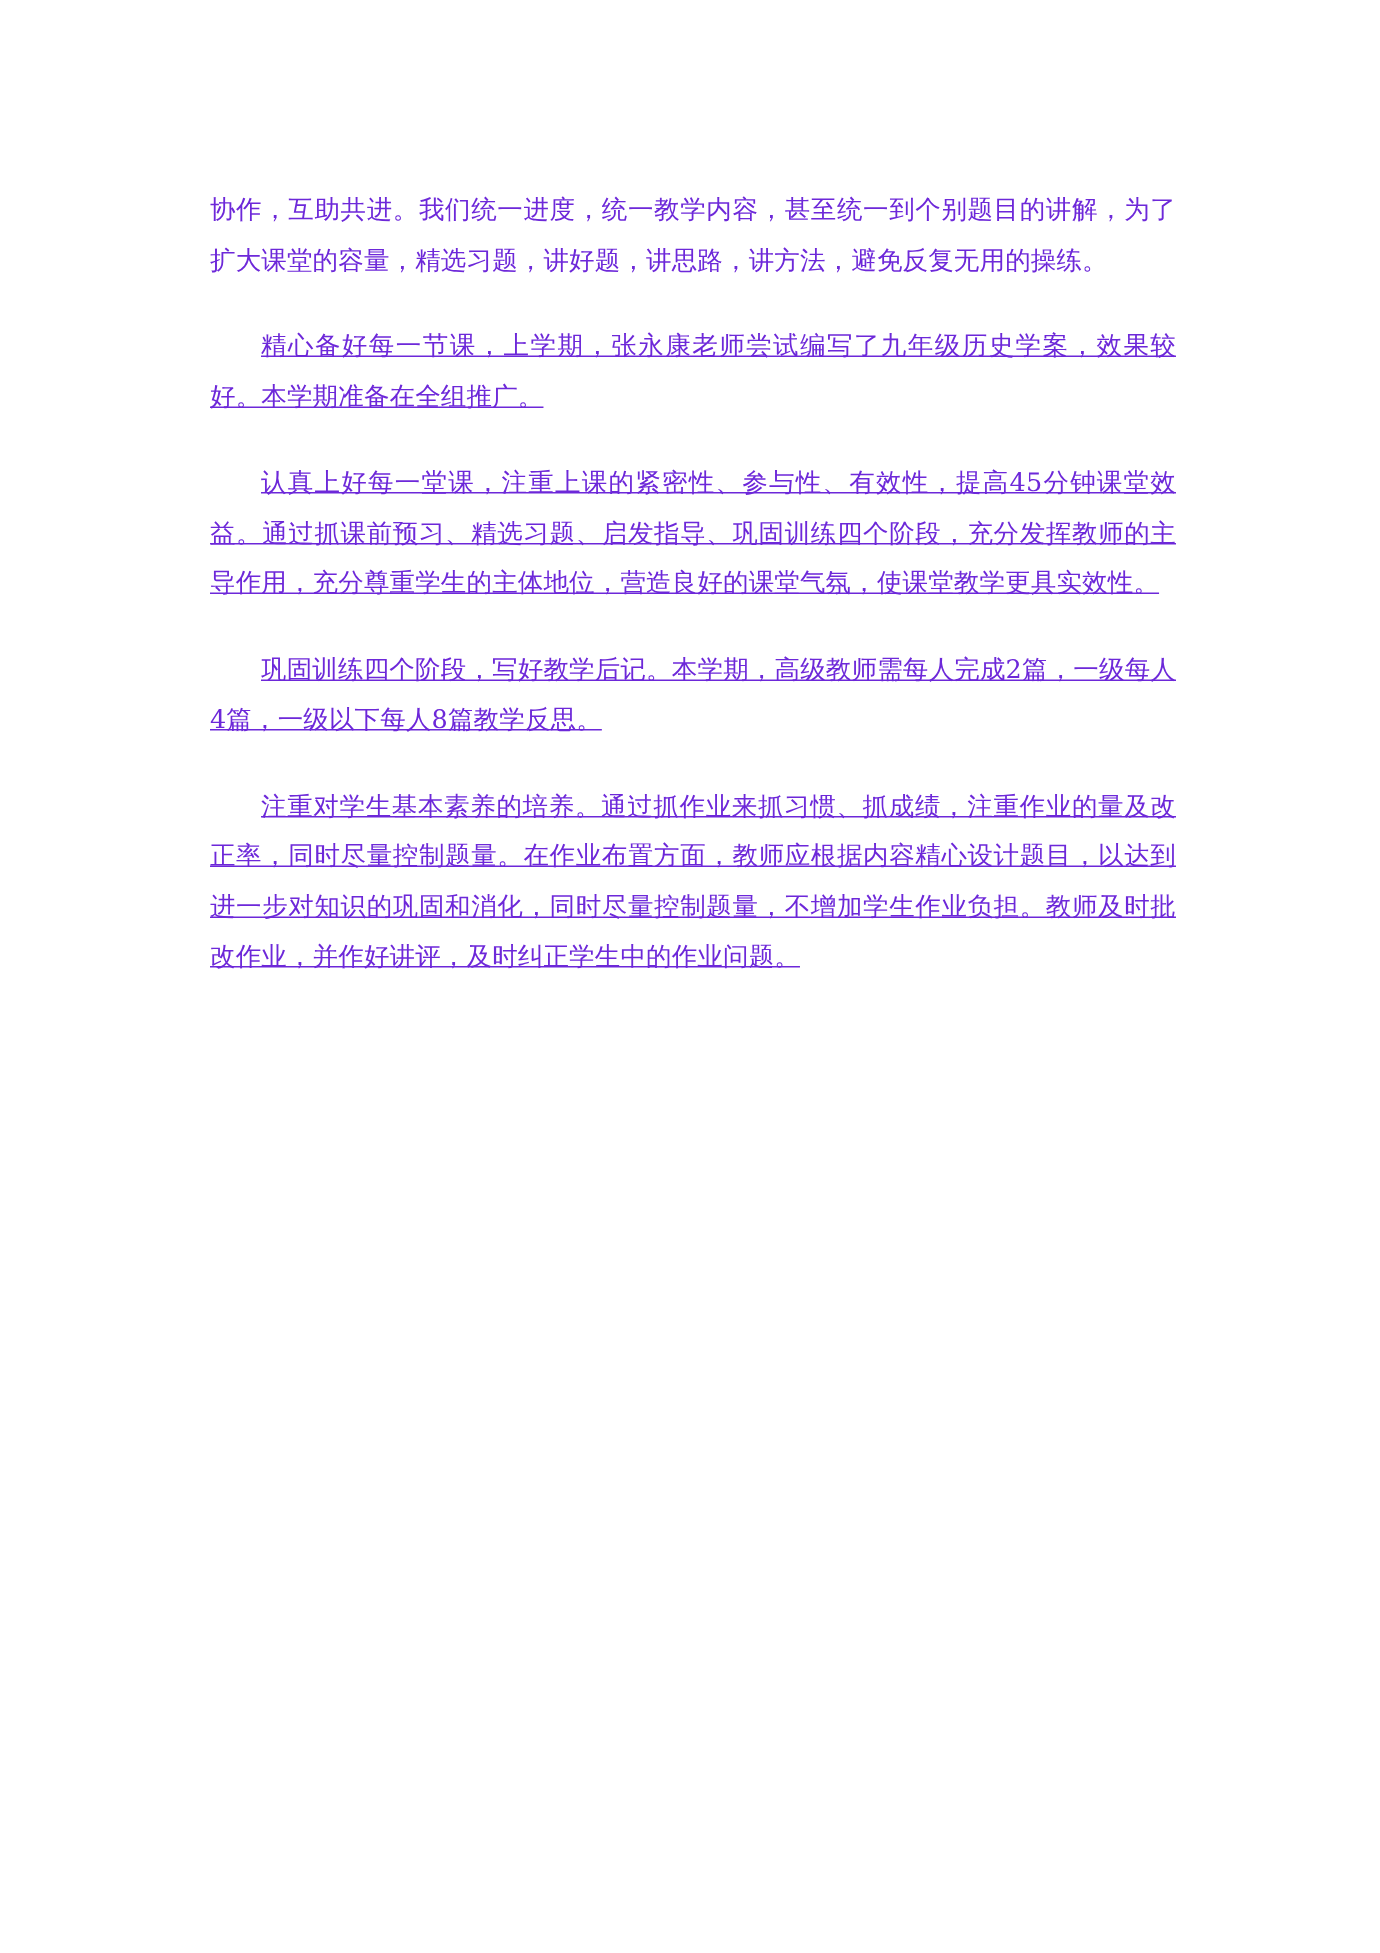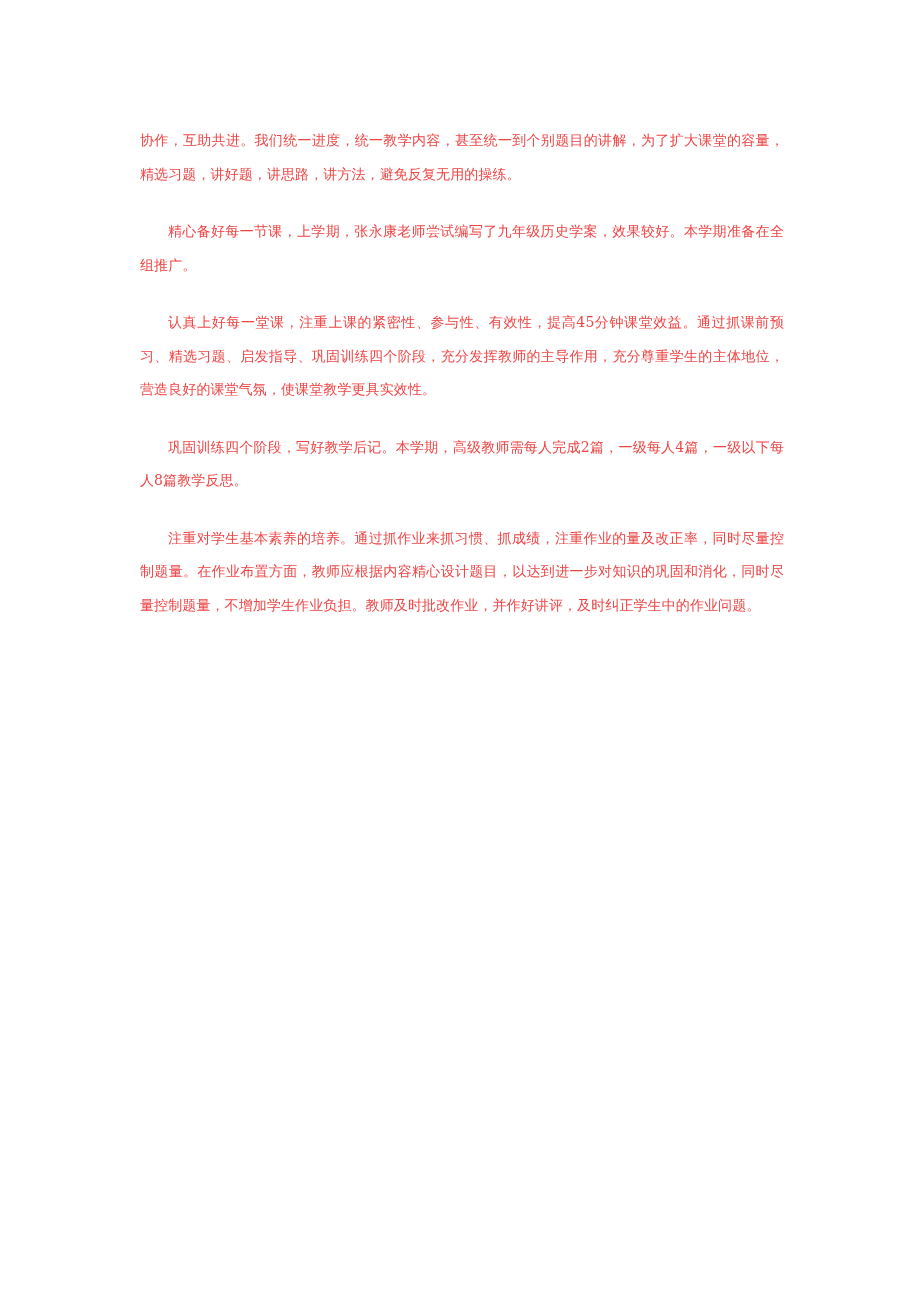--- a/index.html
+++ b/index.html
@@ -12,33 +12,34 @@
       height: 1302px;
       overflow: hidden;
       position: relative;
     }
     .page {
       position: absolute;
       left: 140px;
       top: 124px;
       width: 644px;
       font-family: "DejaVu Serif", "Liberation Serif", serif;
-      font-size: 14px;
+      font-size: 17px;
       line-height: 33.5px;
-      color: #ef4444;
+      color: #6d28d9;
     }
     .para {
       margin: 0 0 24px 0;
       text-align: justify;
       text-justify: inter-character;
       word-break: break-all;
       letter-spacing: 0.1px;
     }
     .para.indent {
       text-indent: 2em;
+      text-decoration: underline;
     }
   </style>
 </head>
 <body>
 
 <div class="page">
   <p class="para">协作，互助共进。我们统一进度，统一教学内容，甚至统一到个别题目的讲解，为了扩大课堂的容量，精选习题，讲好题，讲思路，讲方法，避免反复无用的操练。</p>
   <p class="para indent">精心备好每一节课，上学期，张永康老师尝试编写了九年级历史学案，效果较好。本学期准备在全组推广。</p>
   <p class="para indent">认真上好每一堂课，注重上课的紧密性、参与性、有效性，提高45分钟课堂效益。通过抓课前预习、精选习题、启发指导、巩固训练四个阶段，充分发挥教师的主导作用，充分尊重学生的主体地位，营造良好的课堂气氛，使课堂教学更具实效性。</p>
   <p class="para indent">巩固训练四个阶段，写好教学后记。本学期，高级教师需每人完成2篇，一级每人4篇，一级以下每人8篇教学反思。</p>

